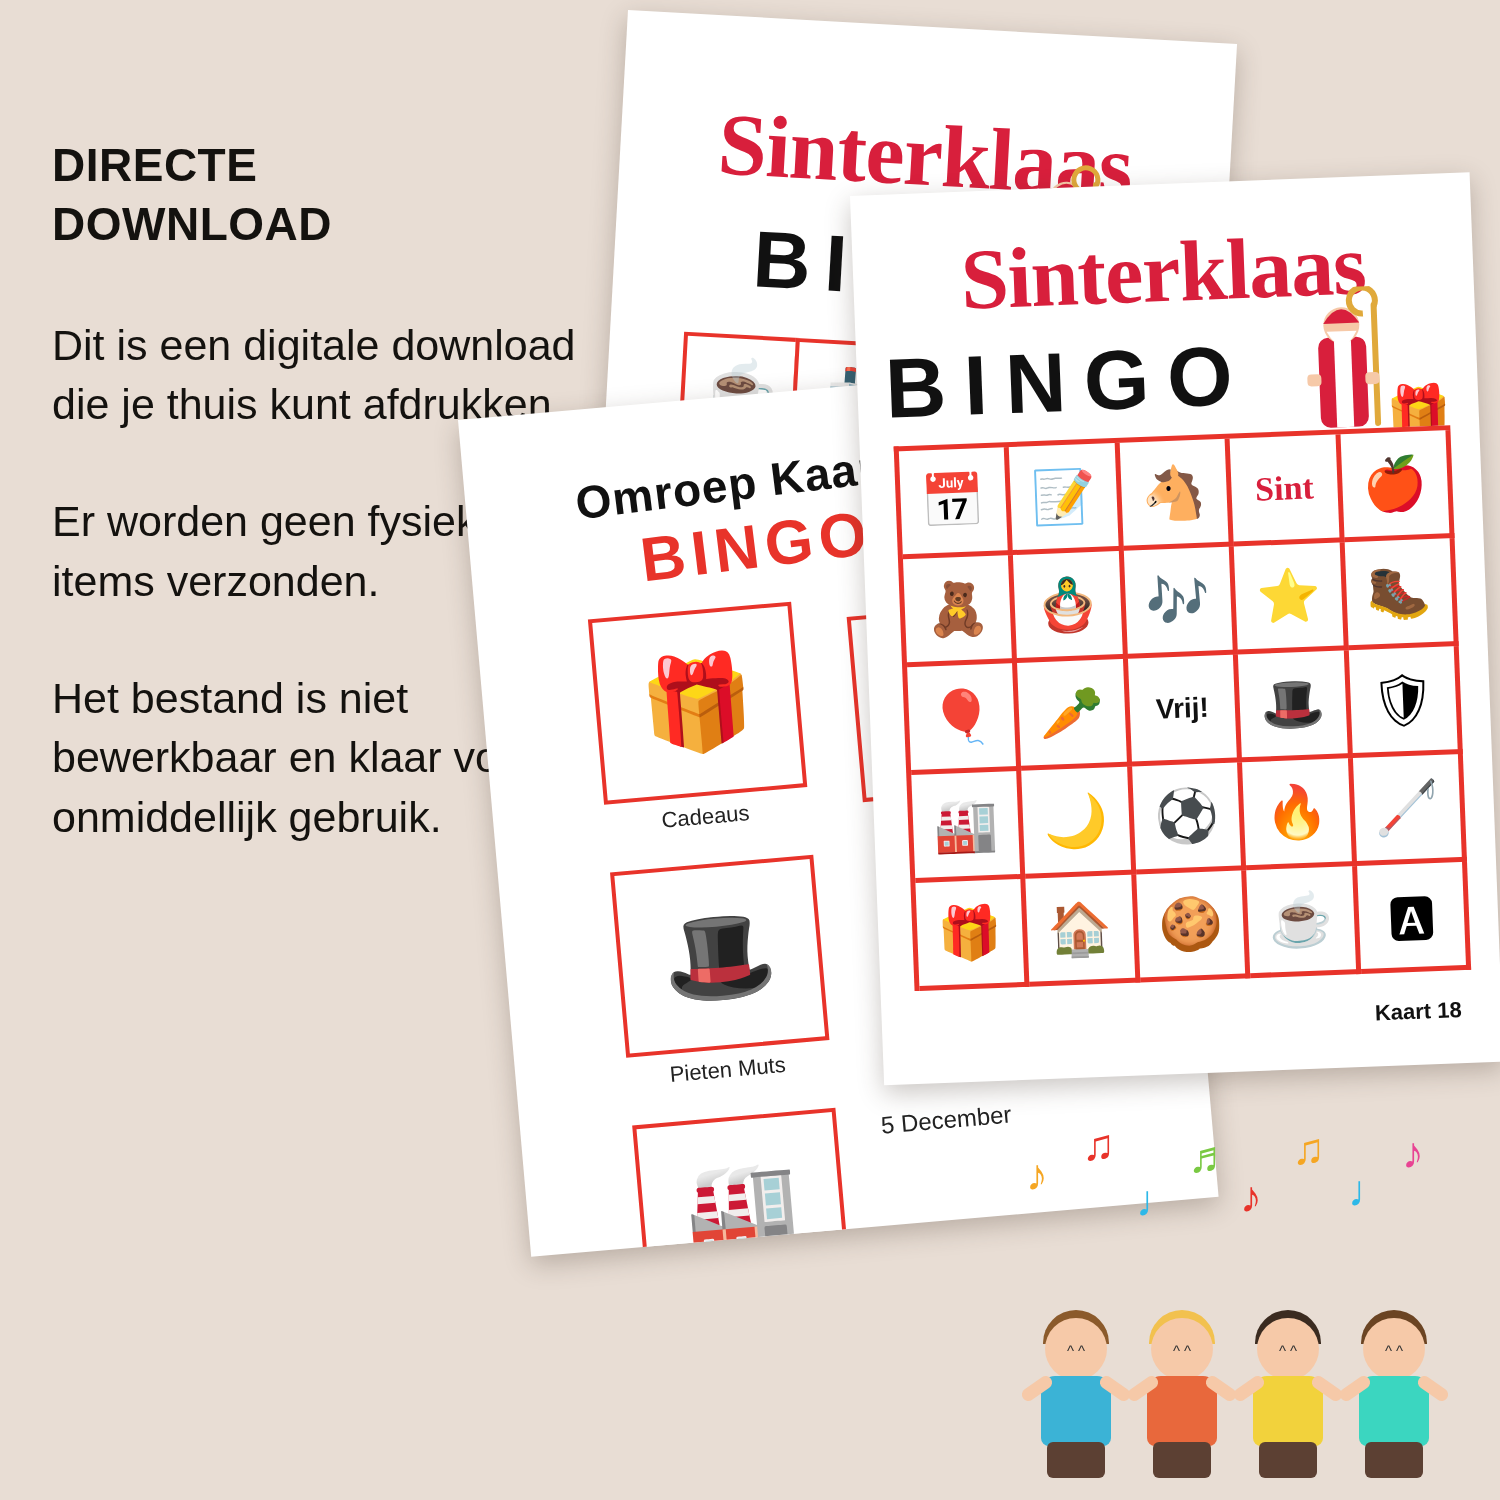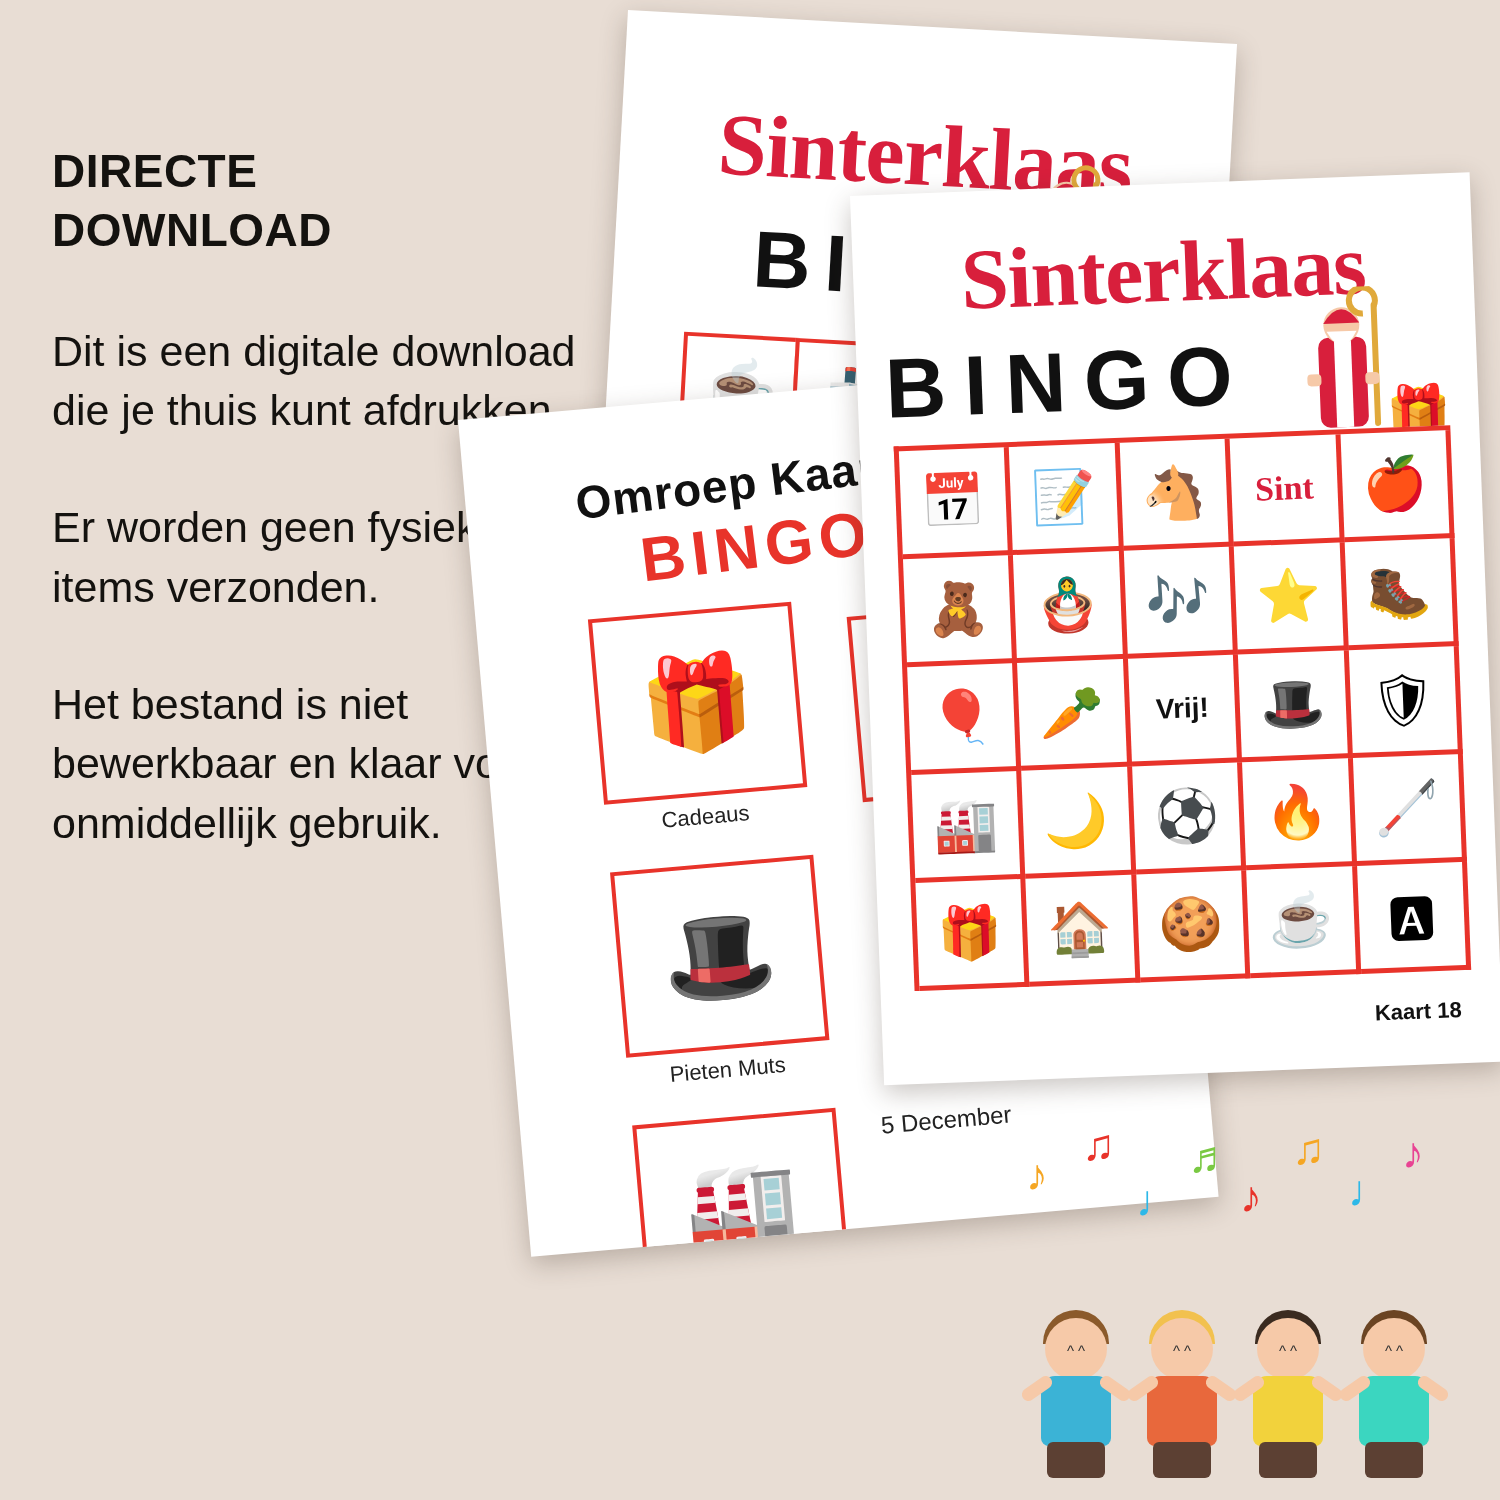--- a/index.html
+++ b/index.html
@@ -6,21 +6,21 @@
   body{
     width:1500px;height:1500px;
     background:#e8ddd4;
     font-family:"Liberation Sans", sans-serif;
     overflow:hidden;
     position:relative;
   }
   
   .left-col{
     position:absolute;
-    left:52px; top:142px;
+    left:52px; top:136px;
     width:560px;
     color:#14120f;
   }
   .headline{
     font-size:46px;
     font-weight:bold;
     line-height:1.28;
     letter-spacing:0.5px;
     margin:0 0 62px 0;
     white-space:pre-line;

